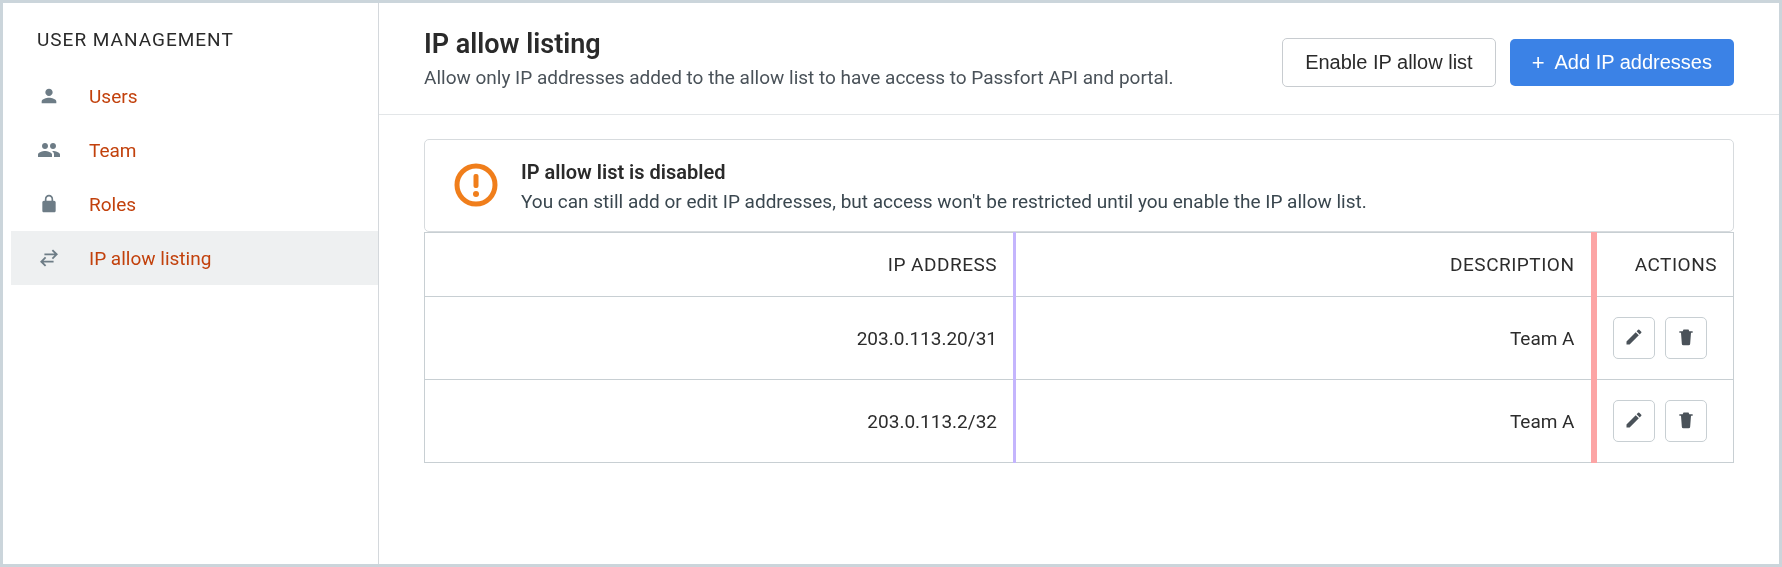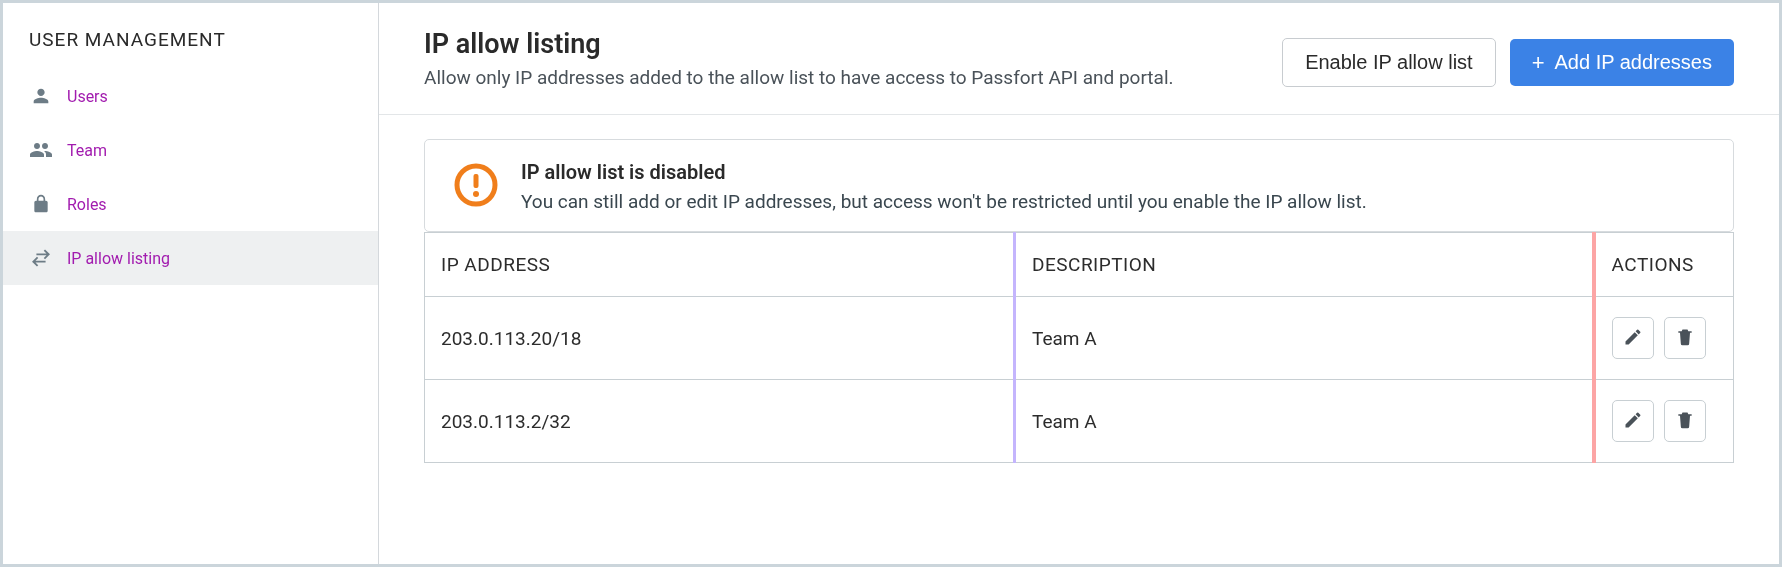--- a/index.html
+++ b/index.html
@@ -13,35 +13,36 @@
     .app {
       display: flex;
       width: 100%;
       height: 100%;
       border: 3px solid #cbd5db;
     }
     .sidebar {
       width: 376px;
       border-right: 1px solid #d4d8dc;
       padding-top: 25px;
+      padding-left: 8px;
     }
     .sidebar-title {
       font-size: 19px;
       font-weight: 400;
       letter-spacing: 1px;
       color: #2a2a2a;
       padding: 0 26px 18px 26px;
     }
     .sidebar-item {
       display: flex;
       align-items: center;
-      gap: 14px;
+      gap: 28px;
       padding: 15px 26px;
-      font-size: 16px;
-      color: #a21caf;
+      font-size: 19px;
+      color: #c2410c;
       cursor: pointer;
     }
     .sidebar-item.active { background: #eef0f1; }
     .sidebar-icon {
       width: 24px;
       height: 24px;
       display: flex;
       align-items: center;
       justify-content: center;
       fill: #6d7c86;
@@ -128,34 +129,34 @@
     .alert-text {
       font-size: 19px;
       color: #3a474f;
     }
     .table {
       width: 100%;
       border: 1px solid #c8cfd3;
       border-collapse: collapse;
     }
     .table th, .table td {
-      text-align: left;
+      text-align: right;
       padding: 20px 16px;
       border-bottom: 1px solid #c8cfd3;
       font-size: 19px;
       color: #2c2c2c;
     }
     .table th {
       font-weight: 400;
       letter-spacing: 0.5px;
       font-size: 19px;
     }
     .table th:nth-child(1), .table td:nth-child(1) { width: 590px; }
     .table th:nth-child(2), .table td:nth-child(2) { border-left: 3px solid #c4b5fd; }
-    .table th:nth-child(3), .table td:nth-child(3) { width: 140px; border-left: 4px solid #fca5a5; }
+    .table th:nth-child(3), .table td:nth-child(3) { width: 140px; border-left: 6px solid #fca5a5; }
     .actions-cell {
       display: flex;
       gap: 10px;
       justify-content: flex-start;
     }
     .icon-btn {
       width: 42px;
       height: 42px;
       border: 1px solid #c8cfd3;
       border-radius: 5px;
@@ -246,21 +247,21 @@
       <table class="table">
         <thead>
           <tr>
             <th>IP ADDRESS</th>
             <th>DESCRIPTION</th>
             <th>ACTIONS</th>
           </tr>
         </thead>
         <tbody id="table-body" class="tbody-container">
             <tr>
-              <td>203.0.113.20/18</td>
+              <td>203.0.113.20/31</td>
               <td>Team A</td>
               <td>
                 <div class="actions-cell">
                   <button class="icon-btn">
                     <span><svg viewBox="0 0 24 24">
                         <path d="M3 17.25V21h3.75L17.8 9.94l-3.75-3.75L3 17.25zM20.7 7.04a1 1 0 0 0 0-1.41l-2.34-2.34a1 1 0 0 0-1.41 0l-1.83 1.83 3.75 3.75 1.83-1.83z"></path>
                       </svg></span>
                   </button>
                   <button class="icon-btn">
                     <span><svg viewBox="0 0 24 24">

